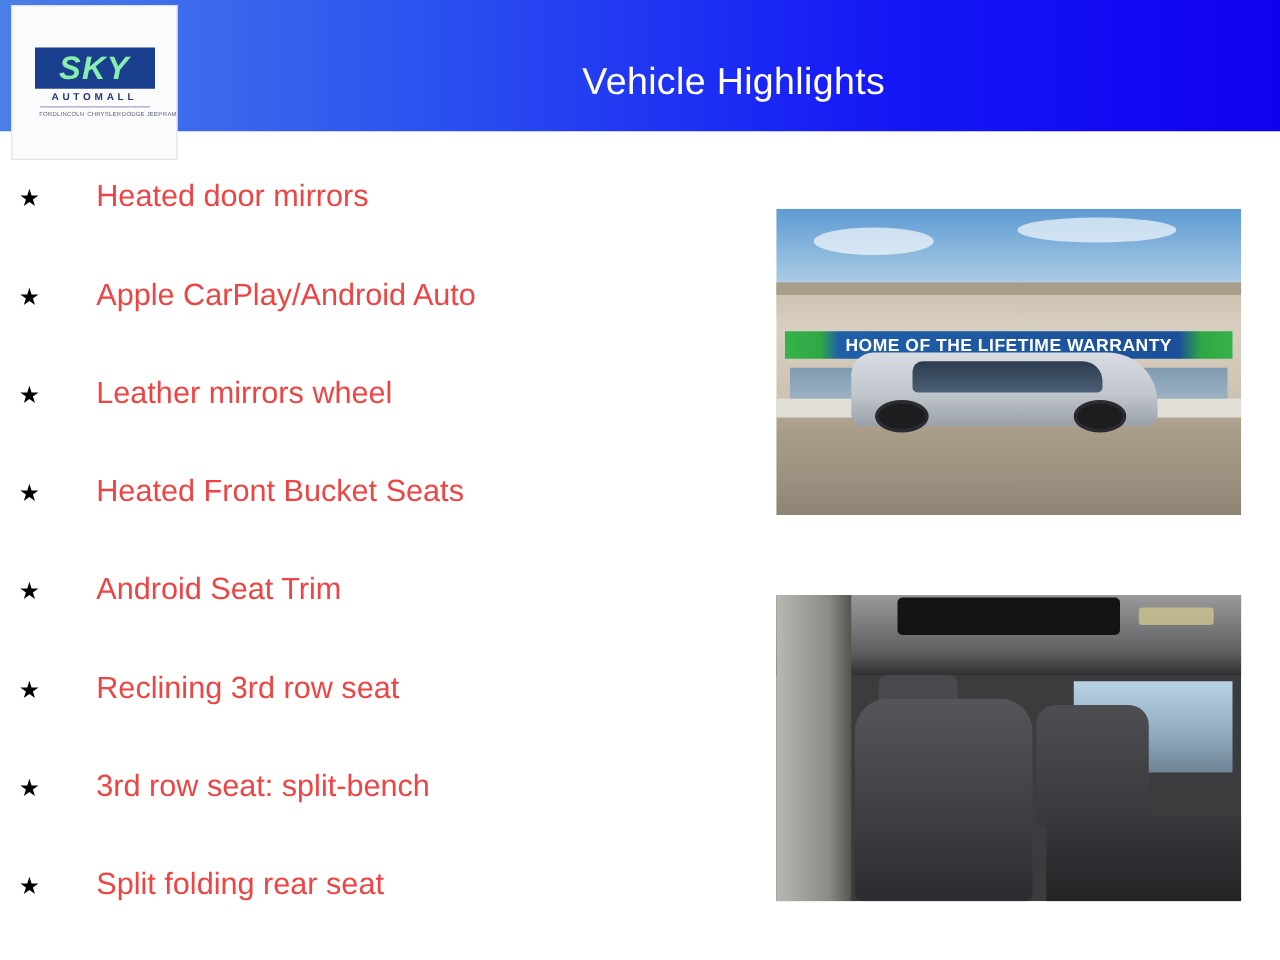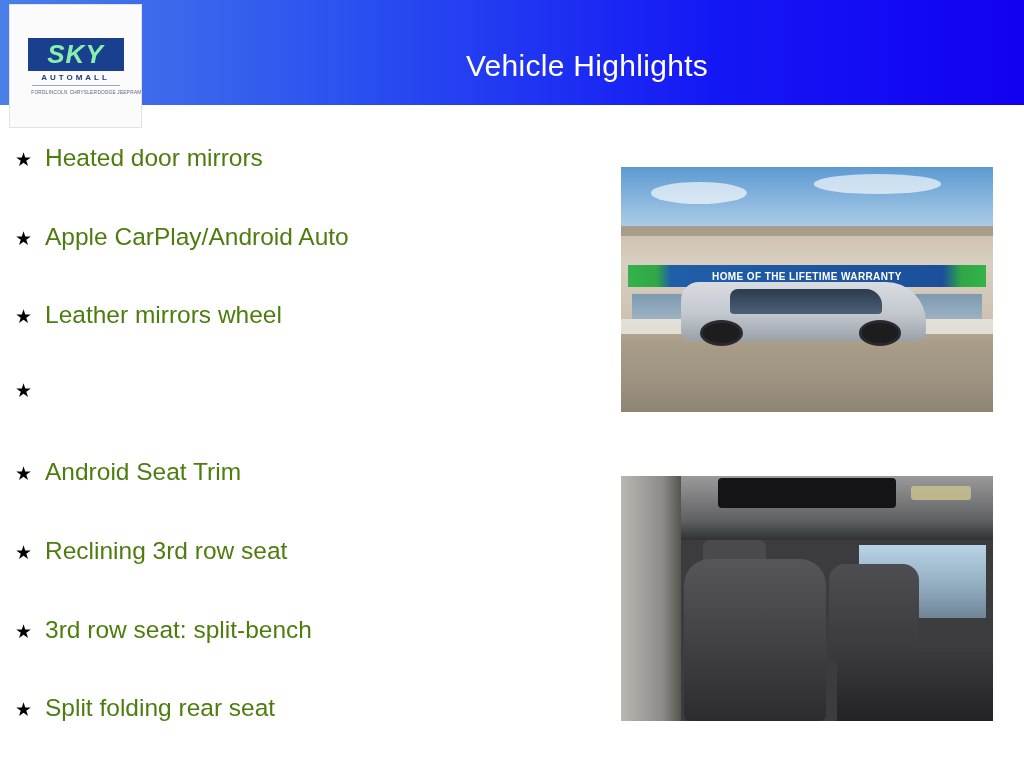--- a/index.html
+++ b/index.html
@@ -123,22 +123,23 @@
     width: 30px;
     flex: 0 0 30px;
     font-size: 19px;
     color: #000000;
     line-height: 1;
     text-align: left;
     padding-left: 3px;
   }
   .feature-label {
     font-size: 24.5px;
-    color: #4d7c0f;
+    color: #ef4444;
     line-height: 1.1;
+    margin-left: 32px;
   }
 
   
   .photo {
     position: absolute;
     overflow: hidden;
   }
   .photo-exterior {
     left: 621px;
     top: 36px;
@@ -156,21 +157,21 @@
     background: linear-gradient(180deg, #5d9ad2 0%, #9dc3e2 55%, #cfe0ec 100%); }
   .ph-cloud { position:absolute; background:rgba(255,255,255,0.65); border-radius:50%; }
 
   .ph-building { position:absolute; left:0; top:24%; width:100%; height:38%;
     background: linear-gradient(180deg, #cbbfae 0%, #d9cfc0 40%, #cdc2b2 100%); }
   .ph-roofline { position:absolute; left:0; top:24%; width:100%; height:4%;
     background:#a99c8a; }
   .ph-banner { position:absolute; left:2%; top:40%; width:96%; height:9%;
     background: linear-gradient(90deg,#35b34a 0%, #2fa745 8%, #1f5fa8 12%, #1b4f99 88%, #2fa745 93%, #35b34a 100%);
     display:flex; align-items:center; justify-content:center; }
-  .ph-banner span { color:#ffffff; font-size:10px; font-weight:bold; letter-spacing:0.4px;
+  .ph-banner span { color:#ffffff; font-size:14px; font-weight:bold; letter-spacing:0.4px;
     white-space:nowrap; }
   .ph-windows { position:absolute; left:3%; top:51%; width:94%; height:11%;
     background: linear-gradient(180deg,#7e9ab0 0%, #9fb4c4 100%);
     border-top:2px solid #cfc6b8; border-bottom:2px solid #cfc6b8; }
   .ph-ground { position:absolute; left:0; top:62%; width:100%; height:38%;
     background: linear-gradient(180deg, #b9ad99 0%, #a89c88 30%, #9c9080 70%, #8e8474 100%); }
   .ph-snow { position:absolute; left:0; top:62%; width:100%; height:6%;
     background: #e9e7e2; opacity:0.85; }
 
   .ph-van { position:absolute; left:16%; top:47%; width:66%; height:24%;
@@ -244,20 +245,21 @@
         <span class="feature-label">Apple CarPlay/Android Auto</span>
       </div>
 
       <div class="feature">
         <span class="star">★</span>
         <span class="feature-label">Leather mirrors wheel</span>
       </div>
 
       <div class="feature">
         <span class="star">★</span>
+        <span class="feature-label">Heated Front Bucket Seats</span>
       </div>
 
       <div class="feature">
         <span class="star">★</span>
         <span class="feature-label">Android Seat Trim</span>
       </div>
 
       <div class="feature">
         <span class="star">★</span>
         <span class="feature-label">Reclining 3rd row seat</span>

